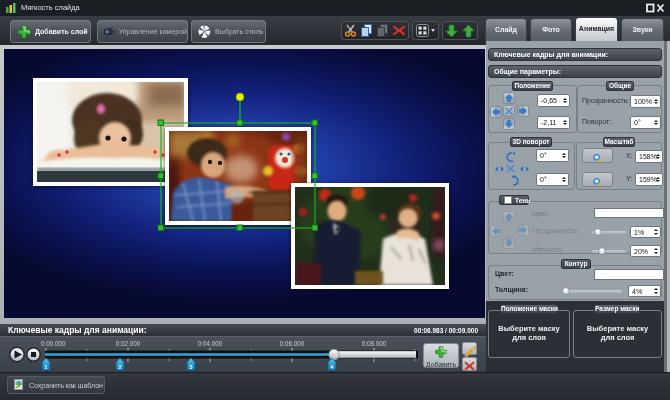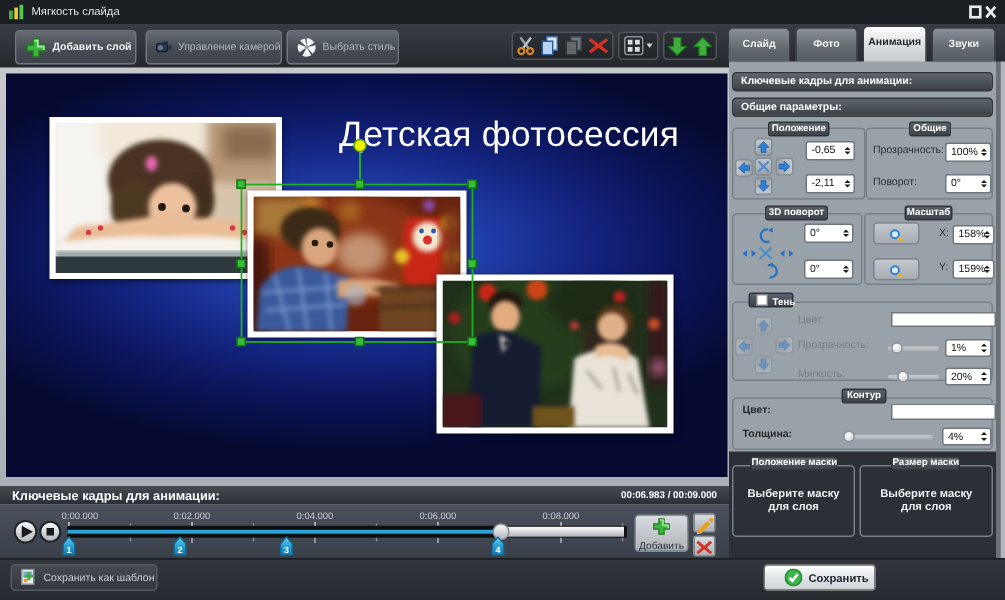--- a/index.html
+++ b/index.html
@@ -143,21 +143,20 @@
   </div>
 </div>
 
 <div class="tab" style="left:485px;width:42px;">Слайд</div>
 <div class="tab" style="left:530px;width:42px;">Фото</div>
 <div class="tab active" style="left:575px;width:43px;">Анимация</div>
 <div class="tab" style="left:621px;width:43px;">Звуки</div>
 
 <div id="frame" class="abs"></div>
 <div id="canvas" class="abs">
-  <div id="slidetext" class="abs">Детская фотосессия</div>
 
     <div id="ph1" class="photo" style="left:29px;top:29px;width:155px;height:108px;">
    <svg style="position:absolute;left:4px;top:4px" width="147" height="100" viewBox="0 0 147 100">
     <defs>
           <filter id="b1" x="-30%" y="-30%" width="160%" height="160%">
             <feGaussianBlur stdDeviation="4"></feGaussianBlur>
           </filter>
     <filter id="b1s" x="-30%" y="-30%" width="160%" height="160%">
             <feGaussianBlur stdDeviation="1.8"></feGaussianBlur>
           </filter>
@@ -370,27 +369,20 @@
 <div id="bottom" class="abs">
   <div class="abs" style="left:7px;top:3px;width:98px;height:18px;border-radius:3px;border:1px solid #565c63;background:linear-gradient(#454a51,#33373d);box-sizing:border-box;display:flex;align-items:center;">
     <svg style="margin-left:4px" width="13" height="13" viewBox="0 0 13 13">
       <rect x="2.5" y="0.5" width="8" height="10" fill="#e8ecf0" stroke="#8a9098"></rect>
       <rect x="3.5" y="2" width="6" height="4" fill="#7ab0d8"></rect>
       <circle cx="5" cy="8" r="1.3" fill="#e8a11b"></circle>
       <path d="M8 7h2.4v2.4h2.4 v2.4 h-2.4 v2.4 h-2.4 v-2.4 H5.6 V9.4 H8z" transform="translate(0,-3.2) scale(0.78)" fill="#3fae3f"></path>
     </svg>
     <span style="margin-left:4px;font-size:7px;color:#c9ced3;white-space:nowrap;">Сохранить как шаблон</span>
   </div>
-  <div class="abs" style="left:509px;top:3px;width:75px;height:18px;border-radius:3px;border:1px solid #777;background:linear-gradient(#ffffff,#dfe3e7 55%,#cfd4d9);box-sizing:border-box;display:flex;align-items:center;">
-    <svg style="margin-left:13px" width="12" height="12" viewBox="0 0 12 12">
-      <circle cx="6" cy="6" r="5.5" fill="#3cb54a" stroke="#1e8a2e"></circle>
-      <path d="M3.2 6.2 L5.2 8.2 L8.8 3.8" fill="none" stroke="#fff" stroke-width="1.8"></path>
-    </svg>
-    <b style="margin-left:4px;font-size:7.5px;color:#23282d;">Сохранить</b>
-  </div>
 </div>
 
 <div id="panel" class="abs">
   <div class="hbar" style="top:7px;">Ключевые кадры для анимации:</div>
   <div class="hbar" style="top:24px;">Общие параметры:</div>
 
   <div class="gbox" style="left:2px;top:44px;width:89px;height:48px;"></div>
   <div class="glab" style="left:26px;top:40px;width:41px;">Положение</div>
   <svg class="abs" style="left:4px;top:51px" width="40" height="40" viewBox="0 0 40 40">
     <defs>

